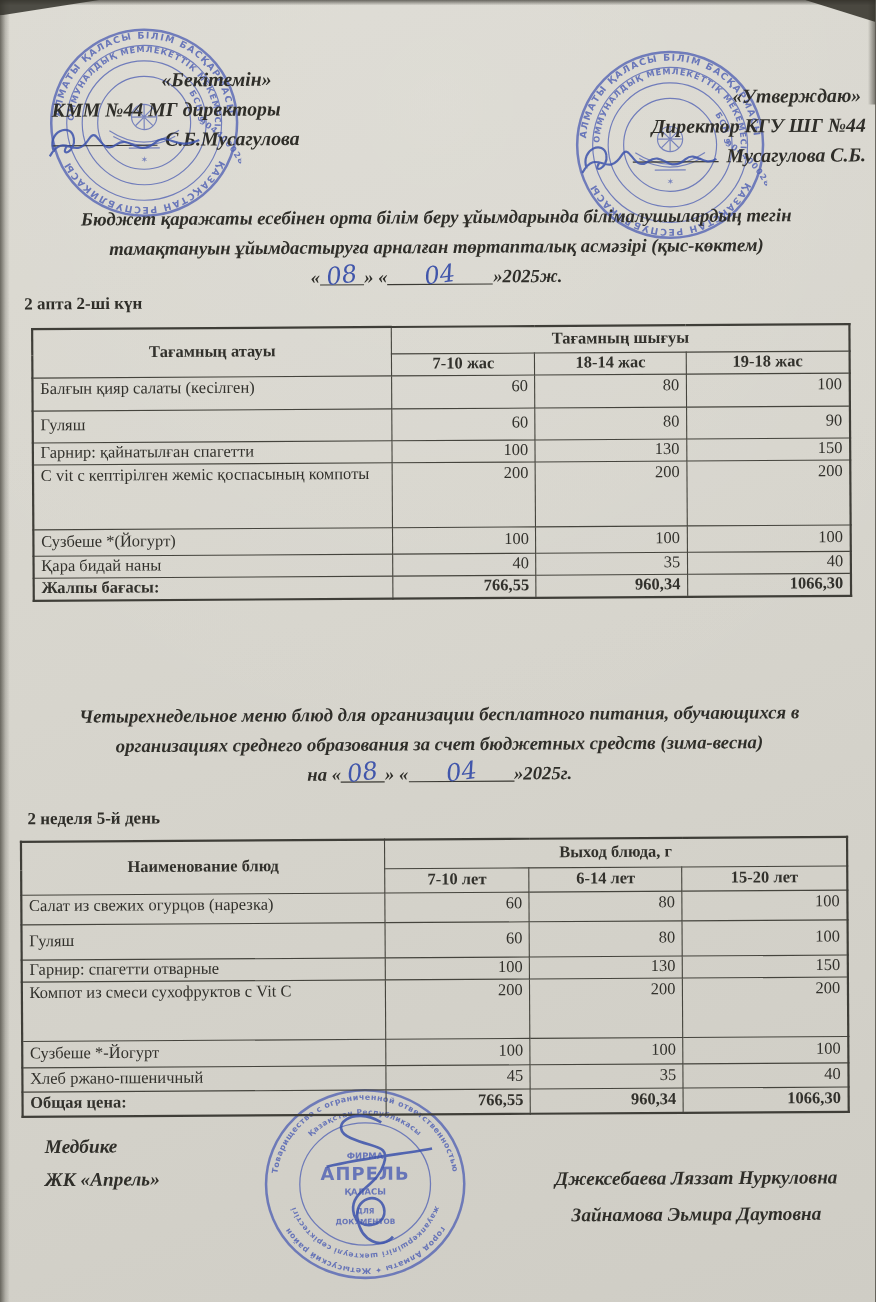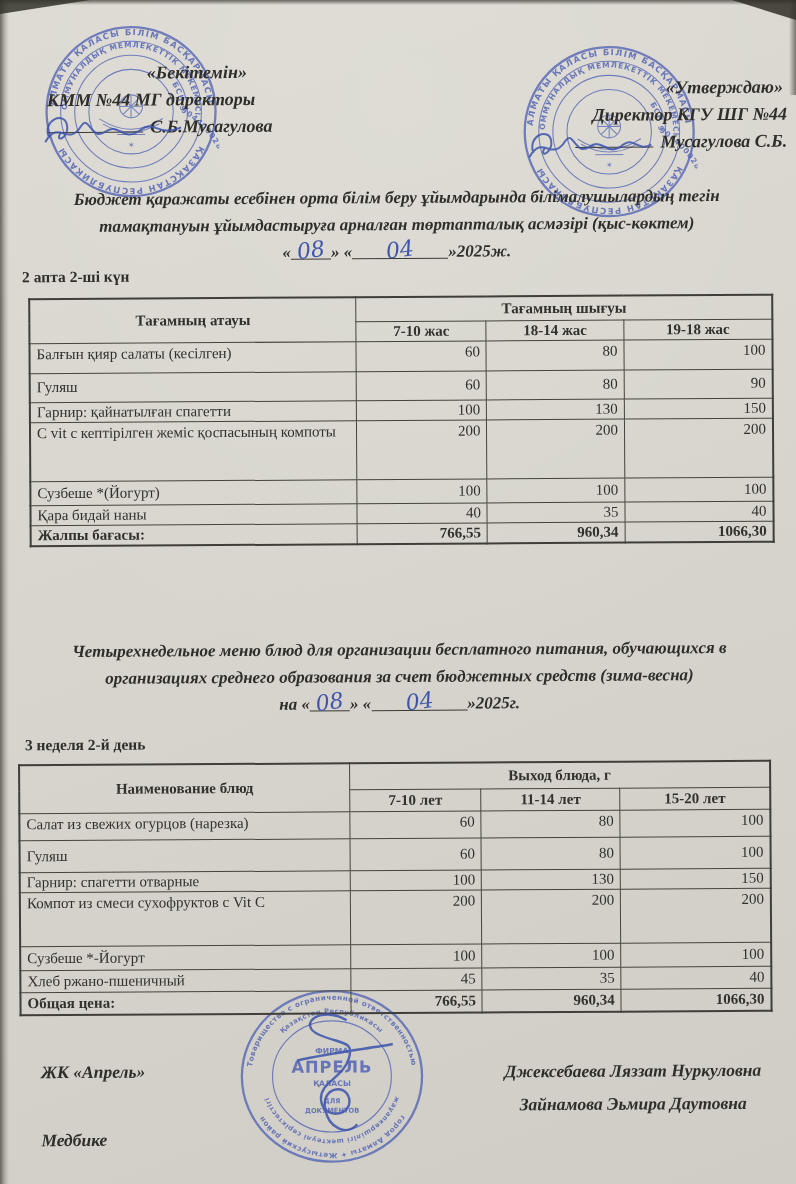--- a/index.html
+++ b/index.html
@@ -63,21 +63,21 @@
   table.menu th{font-weight:700;text-align:center;}
   td.dish{text-align:left;padding-left:8px;}
   td.num{text-align:right;}
   tr.vtop td{vertical-align:top;padding-top:2px;}
   tr.total td{font-weight:700;}
   .t-kk{left:30px;top:296px;width:745px;}
   .t-ru{left:17px;top:762px;width:753px;}
 
   .footer-text{position:absolute;z-index:5;font-weight:700;font-style:italic;font-size:17.5px;text-align:right;}
   .f-org{left:38px;top:1060px;}
-  .f-role{left:38px;top:1128px;}
+  .f-role{left:38px;top:1030px;}
   .f-names{left:462px;top:1056px;width:336px;text-align:center;line-height:33px;}
 </style>
 </head>
 <body>
 
 <div class="paper">
 <div class="content">
 
   <svg class="stamp" style="left:46px;top:22px;width:176px;height:176px;" viewBox="0 0 200 200">
     <defs>
@@ -226,37 +226,37 @@
   </table>
 
   <div class="title title-ru">
     <div>Четырехнедельное меню блюд для организации бесплатного питания, обучающихся в</div>
     <div>организациях среднего образования за счет бюджетных средств (зима-весна)</div>
     <div>
       <span>на «</span><span class="date-slot slot-day"><span class="hand">08</span></span><span>» «</span><span class="date-slot slot-month"><span class="hand">04</span></span><span>»2025г.</span>
     </div>
   </div>
 
-  <div class="week-label week-ru">3 неделя 2-й день</div>
+  <div class="week-label week-ru">2 неделя 5-й день</div>
 
   <table class="menu t-ru">
     <colgroup>
           <col style="width:44%">
           <col style="width:17.5%">
           <col style="width:18.5%">
           <col style="width:20%">
         </colgroup>
     <thead>
       <tr style="height:26px">
         <th rowspan="2">Наименование блюд</th>
         <th colspan="3">Выход блюда, г</th>
       </tr>
       <tr style="height:22px">
         <th>7-10 лет</th>
-        <th>11-14 лет</th>
+        <th>6-14 лет</th>
         <th>15-20 лет</th>
       </tr>
     </thead>
     <tbody>
       <tr style="height:27px" class="vtop">
         <td class="dish">Салат из свежих огурцов (нарезка)</td>
         <td class="num">60</td>
         <td class="num">80</td>
         <td class="num">100</td>
       </tr>

